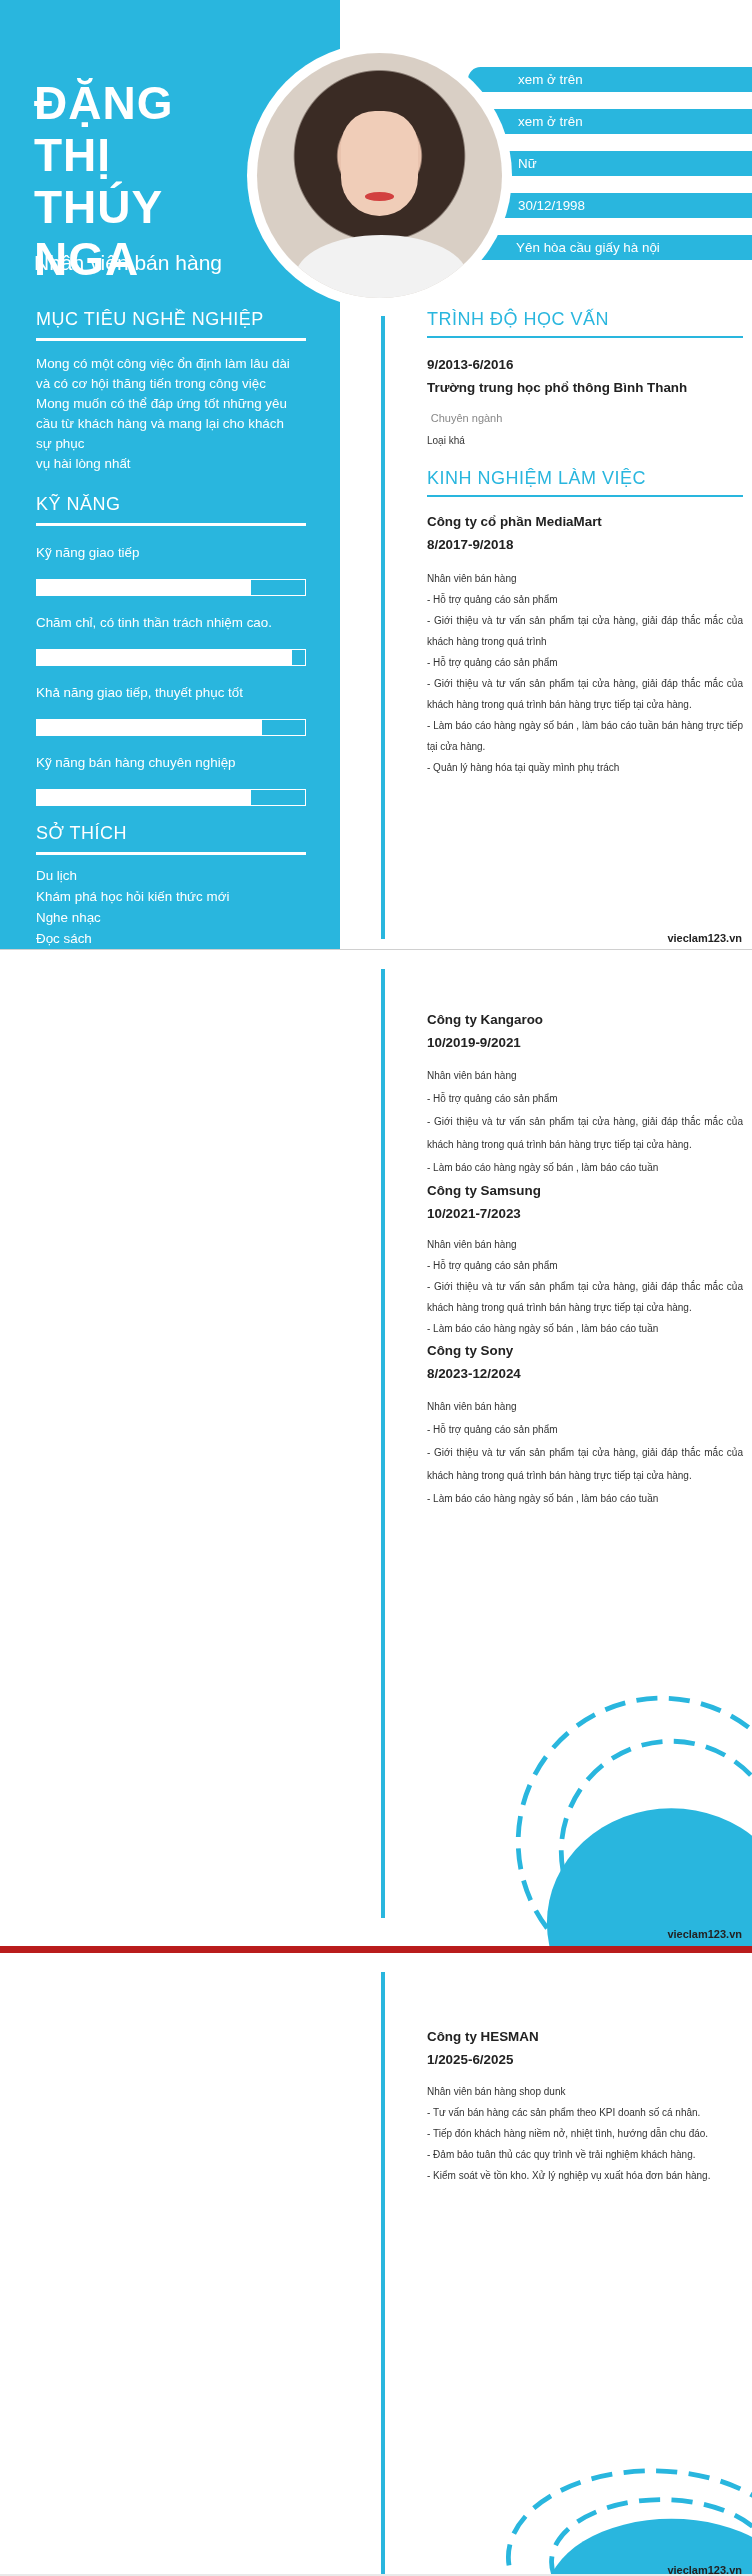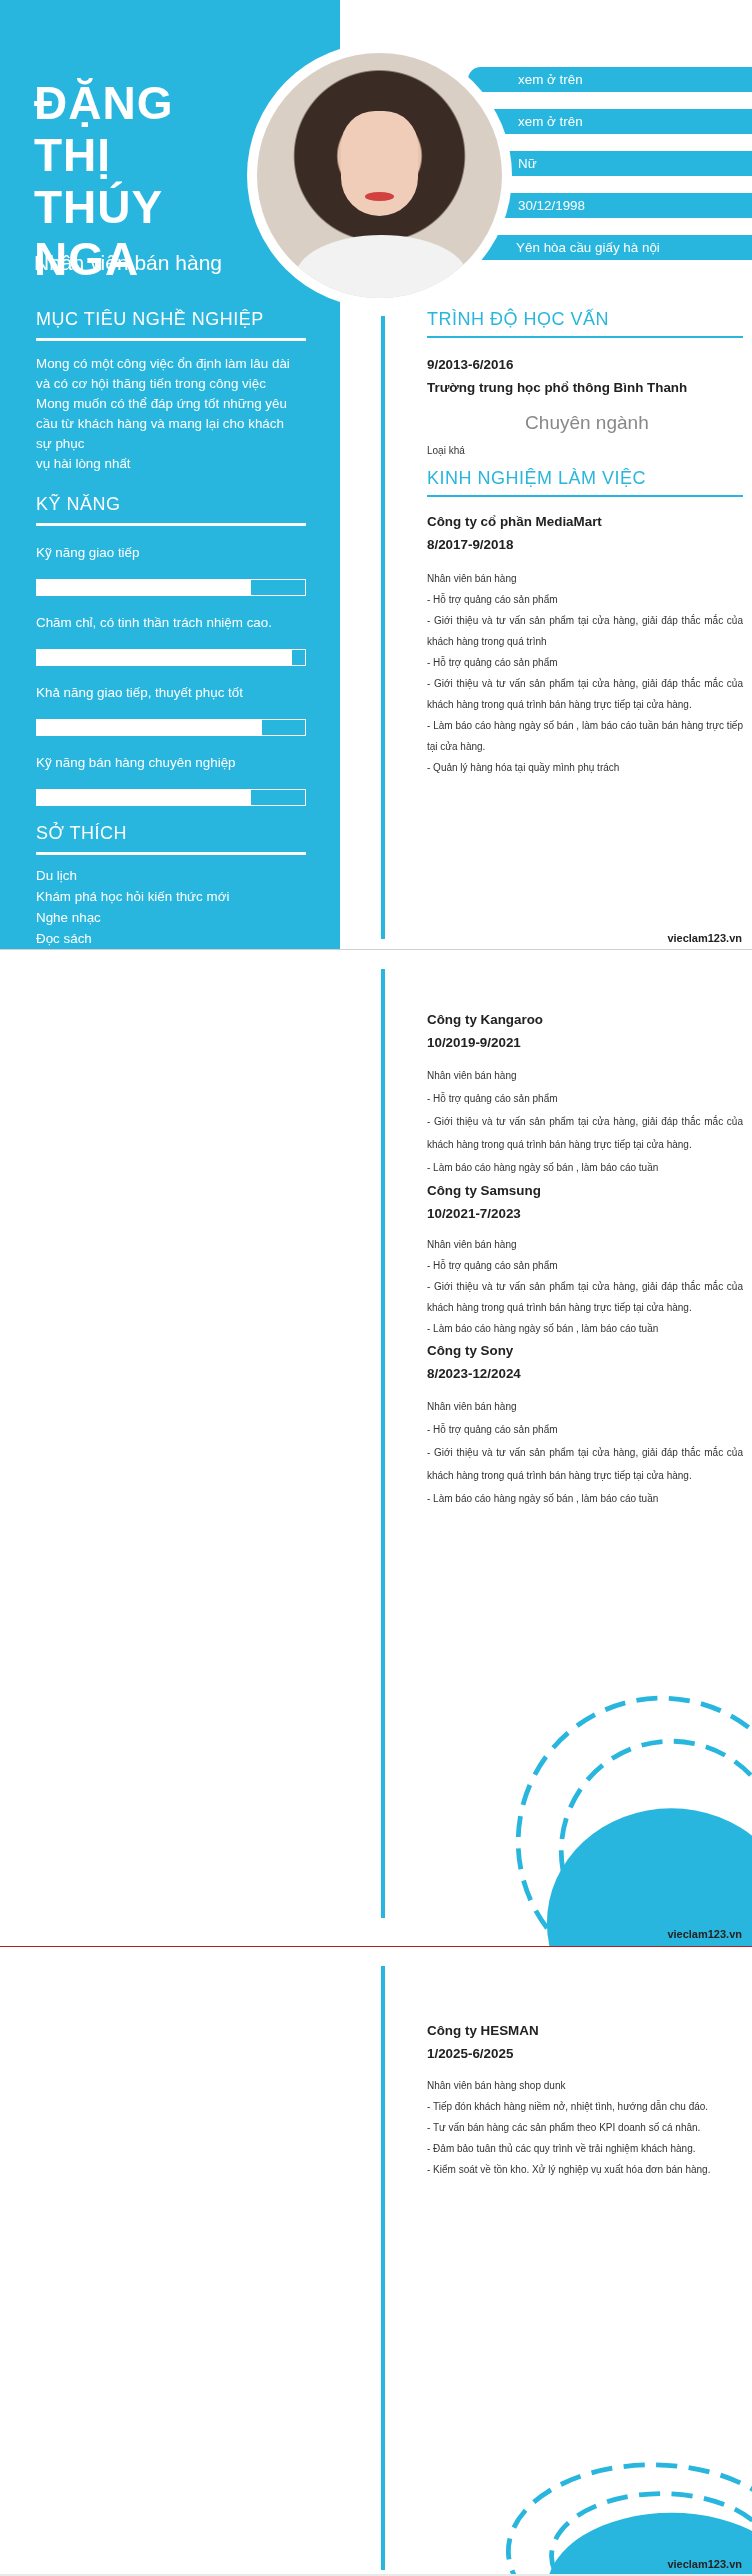--- a/index.html
+++ b/index.html
@@ -1,20 +1,20 @@
 <!DOCTYPE html>
 <html><head>
 <meta charset="utf-8">
 <style>
   * { box-sizing: border-box; margin: 0; padding: 0; }
   body { width: 753px; background: #e9e9e9; font-family: "Liberation Sans", sans-serif; color: #333; }
   .page { position: relative; width: 753px; background: #fff; overflow: hidden; }
   .page1 { height: 949px; }
   .page2 { height: 997px; margin-top: 0; border-top: 1px solid #d0d0d0; }
-  .page3 { height: 628px; border-top: 1px solid #b91c1c; }
+  .page3 { height: 628px; border-top: 7px solid #b91c1c; }
 
   .sidebar { position: absolute; left: 0; top: 0; width: 340px; height: 949px; background: #29b6de; color: #fff; }
   .name { position: absolute; left: 34px; top: 77px; font-size: 46px; font-weight: bold; line-height: 52px; letter-spacing: 1px; width: 220px; }
   .job-title { position: absolute; left: 34px; top: 251px; font-size: 21px; }
   .avatar-ring { position: absolute; left: 247px; top: 43px; width: 265px; height: 265px; border-radius: 50%; background: #fff; }
   .avatar { position: absolute; left: 257px; top: 53px; width: 245px; height: 245px; border-radius: 50%;
     background: radial-gradient(circle at 50% 42%, #e9c3ae 0 22%, #3a2b24 23% 45%, #d9cfc5 46% 100%); overflow: hidden; }
   .avatar .face { position: absolute; left: 84px; top: 58px; width: 77px; height: 105px; border-radius: 38px 38px 43px 43px; background: #f0cdb8; }
   .avatar .lips { position: absolute; left: 108px; top: 139px; width: 29px; height: 8.6px; border-radius: 50%; background: #d2403f; }
   .avatar .shirt { position: absolute; left: 38px; top: 182px; width: 173px; height: 86px; border-radius: 50% 50% 0 0; background: #f2f2f2; }
@@ -28,21 +28,21 @@
   .sb-text { font-size: 13.4px; line-height: 20px; margin-top: 13.4px; }
   .skill-label { font-size: 13.4px; margin-top: 19px; }
   .skill-bar { height: 17px; border: 1.9px solid #fff; margin-top: 19px; position: relative; }
   .skill-fill { position: absolute; left: 0; top: 0; bottom: 0; background: #fff; }
   .hobby { font-size: 13.4px; line-height: 21px; }
 
   .vline { position: absolute; left: 381px; width: 3.8px; background: #29b6de; }
   .main { position: absolute; left: 427px; width: 316px; }
   .main-heading { font-size: 18px; color: #29b6de; padding-bottom: 5.8px; border-bottom: 2.9px solid #29b6de; letter-spacing: 0.5px; }
   .bold { font-weight: bold; font-size: 13.4px; color: #222; line-height: 23px; }
-  .muted { font-size: 19px; color: #888; text-align: center; }
+  .muted { font-size: 11px; color: #888; }
   .txt { font-size: 10px; color: #333; line-height: 21px; }
   .just { text-align: justify; }
   .watermark { position: absolute; right: 11px; font-size: 11px; color: #222; font-weight: bold; }
 
   .deco { position: absolute; }
 </style>
 </head>
 <body>
 
 <div class="page page1">
@@ -182,22 +182,22 @@
 </div>
 
 <div class="page page3">
   <div class="vline" style="top:19px; height:604px;"></div>
 
   <div class="main" style="top:72px;">
     <div class="bold">Công ty HESMAN</div>
     <div class="bold">1/2025-6/2025</div>
     <div class="txt just" style="margin-top:9.6px;">
       <div>Nhân viên bán hàng  shop dunk</div>
+      <div>- Tư vấn bán hàng các sản phẩm theo KPI doanh số cá nhân.</div>
       <div>- Tiếp đón khách hàng niềm nở, nhiệt tình, hướng dẫn chu đáo.</div>
-      <div>- Tư vấn bán hàng các sản phẩm theo KPI doanh số cá nhân.</div>
       <div>- Đảm bảo tuân thủ các quy trình về trải nghiệm khách hàng.</div>
       <div>- Kiểm soát về tồn kho. Xử lý nghiệp vụ xuất hóa đơn bán hàng.</div>
     </div>
   </div>
 
   <svg class="deco" style="left:470px; top:489px;" width="283" height="144" viewBox="0 0 295 150">
     <ellipse cx="190" cy="120" rx="150" ry="90" fill="none" stroke="#29b6de" stroke-width="5" stroke-dasharray="22 12"></ellipse>
     <ellipse cx="200" cy="125" rx="115" ry="65" fill="none" stroke="#29b6de" stroke-width="5" stroke-dasharray="22 12"></ellipse>
     <ellipse cx="210" cy="160" rx="130" ry="80" fill="#29b6de"></ellipse>
   </svg>

